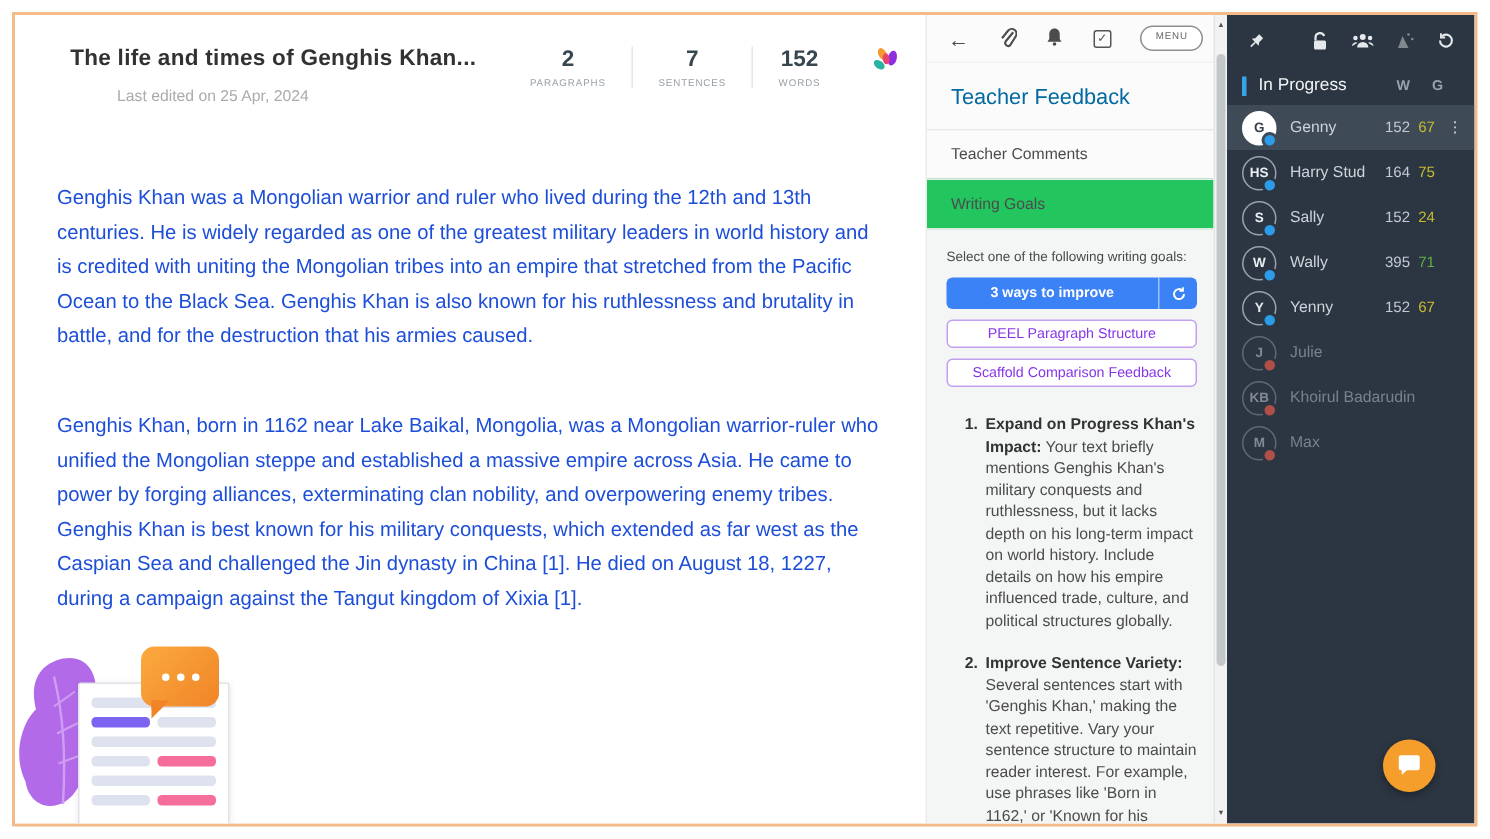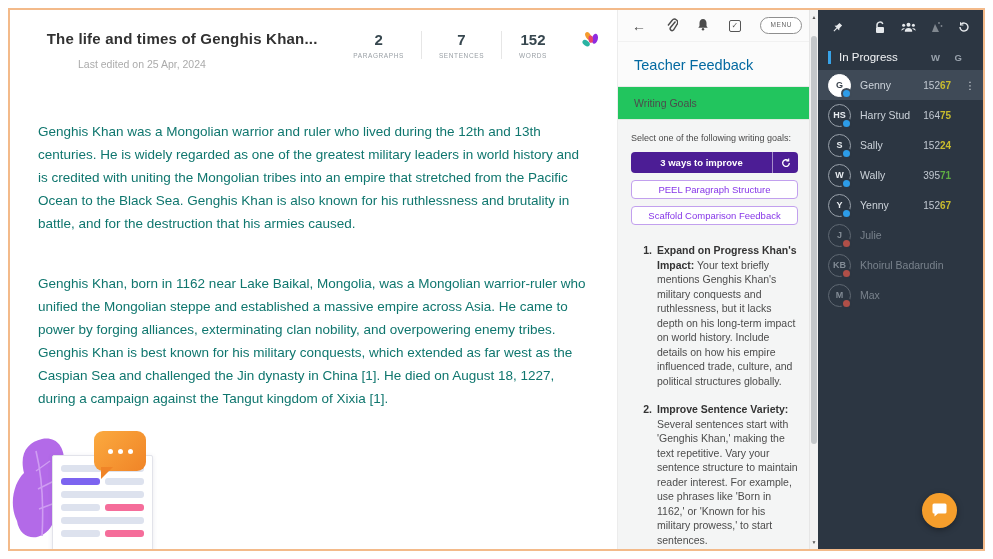--- a/index.html
+++ b/index.html
@@ -18,21 +18,21 @@
   .doc-title-wrap{flex:1;min-width:0;}
   .doc-title{font-size:15px;font-weight:bold;color:#323232;letter-spacing:.2px;text-align:center;}
   .doc-sub{font-size:10.5px;color:#ababab;margin-top:11px;padding-left:2px;margin-left:48px;}
   .stats{display:flex;margin-top:1px;}
   .stat{text-align:center;padding:0 17px;}
   .stat + .stat{border-left:1px solid #e6e6e6;}
   .stat .v{font-size:15px;font-weight:bold;color:#37474f;}
   .stat .l{font-size:6.5px;color:#9aa0a6;letter-spacing:.6px;margin-top:4px;}
   .doc-logo{margin-left:16px;margin-top:0;flex:none;}
   .doc-body{padding:0 26px 0 28px;margin-top:50px;}
-  .para{font-size:13.5px;line-height:23px;color:#0f766e;margin:0 0 37px 0;max-width:558px;}
+  .para{font-size:13.5px;line-height:23px;color:#1d4ed8;margin:0 0 37px 0;max-width:558px;}
 
   
   .illustration{position:absolute;left:2px;bottom:-2px;width:145px;height:120px;pointer-events:none;}
   .ill-card{position:absolute;left:40px;top:24px;width:83px;height:96px;background:#fff;
     border:1px solid #e2e3ea;border-radius:2px;box-shadow:0 1px 4px rgba(100,100,140,.15);padding:9px 8px;}
   .bar-row{display:flex;gap:5px;margin-bottom:6px;}
   .bar{height:7px;border-radius:3px;background:#dde2ee;}
   .bar.full{width:100%;}
   .bar.half{width:47%;}
   .bar.purple{background:#7c64f0;}
@@ -49,21 +49,21 @@
     padding:0 16px 0 14px;border-bottom:1px solid #f1f1f1;}
   .tb-icon{color:#4c4c4c;font-size:14px;line-height:1;cursor:pointer;}
   .checkbox-ic{width:10px;height:10px;border:1.5px solid #555;border-radius:2px;font-size:8px;line-height:10px;text-align:center;color:#555;}
   .menu-pill{border:1px solid #8f8f8f;border-radius:9px;font-size:6.5px;letter-spacing:.6px;color:#666;
     padding:4px 9px;background:#fff;line-height:1;}
   .fp-title{font-size:14.5px;color:#0369a1;padding:15px 16px 13px;}
   .fp-row{padding:10px 16px;font-size:10.5px;color:#4c4c4c;border-top:1px solid #eaeaea;cursor:pointer;}
   .fp-row.active{background:#22c55e;border-bottom:1px solid #e0ebe0;}
   .fp-content{flex:1;background:#f4f5f5;padding:13px 20px 0 13px;overflow:hidden;}
   .prompt{font-size:9px;color:#4a4a4a;margin-bottom:9px;}
-  .btn-primary{display:flex;background:#4c1d95;border-radius:4px;height:21px;align-items:center;color:#fff;
+  .btn-primary{display:flex;background:#3b82f6;border-radius:4px;height:21px;align-items:center;color:#fff;
     overflow:hidden;margin-bottom:7px;cursor:pointer;}
   .btn-primary .label{flex:1;text-align:center;font-size:9.5px;font-weight:bold;}
   .btn-primary .refresh{width:25px;flex:none;border-left:1px solid rgba(255,255,255,.5);display:flex;align-items:center;justify-content:center;height:100%;}
   .btn-outline{background:#fff;border:1px solid #c2a0ee;color:#8636e8;border-radius:4px;height:17px;
     line-height:17px;text-align:center;font-size:9.5px;margin-bottom:7px;cursor:pointer;}
   .suggestions{margin-top:18px;padding-left:7px;}
   .sug{display:flex;font-size:10.5px;line-height:14.5px;color:#4c4c4c;margin-bottom:14px;}
   .sug .num{flex:none;width:14px;text-align:right;margin-right:5px;font-weight:bold;color:#333;}
   .sug b{color:#333;}
   .fp-scroll{position:absolute;right:0;top:0;bottom:0;width:8px;background:#f2f2f2;border-left:1px solid #e6e6e6;}
@@ -89,21 +89,21 @@
   .srow.selected{background:#3f4a57;}
   .avatar{width:21px;height:21px;border-radius:50%;border:1px solid #99a1aa;color:#e9edf1;font-size:9px;
     display:flex;align-items:center;justify-content:center;position:relative;flex:none;font-weight:bold;}
   .srow.selected .avatar{background:#fff;color:#39424c;border-color:#fff;}
   .sdot{position:absolute;right:-2px;bottom:-3px;width:7px;height:7px;border-radius:50%;border:2px solid #2c3642;}
   .srow.selected .sdot{border-color:#3f4a57;}
   .dot-on{background:#2d9ce8;}
   .dot-off{background:#b04f48;}
   .sname{margin-left:9px;font-size:10.5px;color:#ccd3da;flex:1;min-width:0;white-space:nowrap;overflow:hidden;}
   .swords{width:30px;text-align:right;font-size:10px;color:#c3cad2;flex:none;}
-  .sgoal{width:22px;text-align:left;font-size:10px;font-weight:bold;flex:none;}
+  .sgoal{width:22px;text-align:center;font-size:10px;font-weight:normal;flex:none;}
   .g-yellow{color:#c8bc2e;}
   .g-green{color:#5fae43;}
   .mdots{width:13px;text-align:right;color:#d8dde2;font-size:10px;letter-spacing:0;visibility:hidden;flex:none;}
   .srow.selected .mdots{visibility:visible;}
   .srow.dim .avatar{border-color:#5f6872;color:#828b95;}
   .srow.dim .sname{color:#79828c;}
 
   .chat-fab{position:absolute;right:26px;bottom:21px;width:35px;height:35px;border-radius:50%;
     background:#f59e2c;border:none;display:flex;align-items:center;justify-content:center;cursor:pointer;
     box-shadow:0 2px 6px rgba(0,0,0,.35);}
@@ -202,20 +202,21 @@
         <svg width="12" height="13" viewBox="0 0 12 13" fill="#4c4c4c">
           <path d="M6 1 C3.8 1 2.5 2.7 2.5 5 L2.5 8 L1.3 9.8 L10.7 9.8 L9.5 8 L9.5 5 C9.5 2.7 8.2 1 6 1 Z"></path>
           <circle cx="6" cy="11.3" r="1.2"></circle>
         </svg>
       </span>
       <span class="checkbox-ic">✓</span>
       <button class="menu-pill">MENU</button>
     </div>
 
     <div class="fp-title">Teacher Feedback</div>
+    <div class="fp-row">Teacher Comments</div>
     <div class="fp-row active">Writing Goals</div>
 
     <div class="fp-content">
       <div class="prompt">Select one of the following writing goals:</div>
 
       <div class="btn-primary">
         <span class="label">3 ways to improve</span>
         <span class="refresh">
           <svg width="10" height="10" viewBox="0 0 12 12" fill="none" stroke="#fff" stroke-width="1.6">
             <path d="M10 6 a4 4 0 1 1 -1.2 -2.8"></path>

